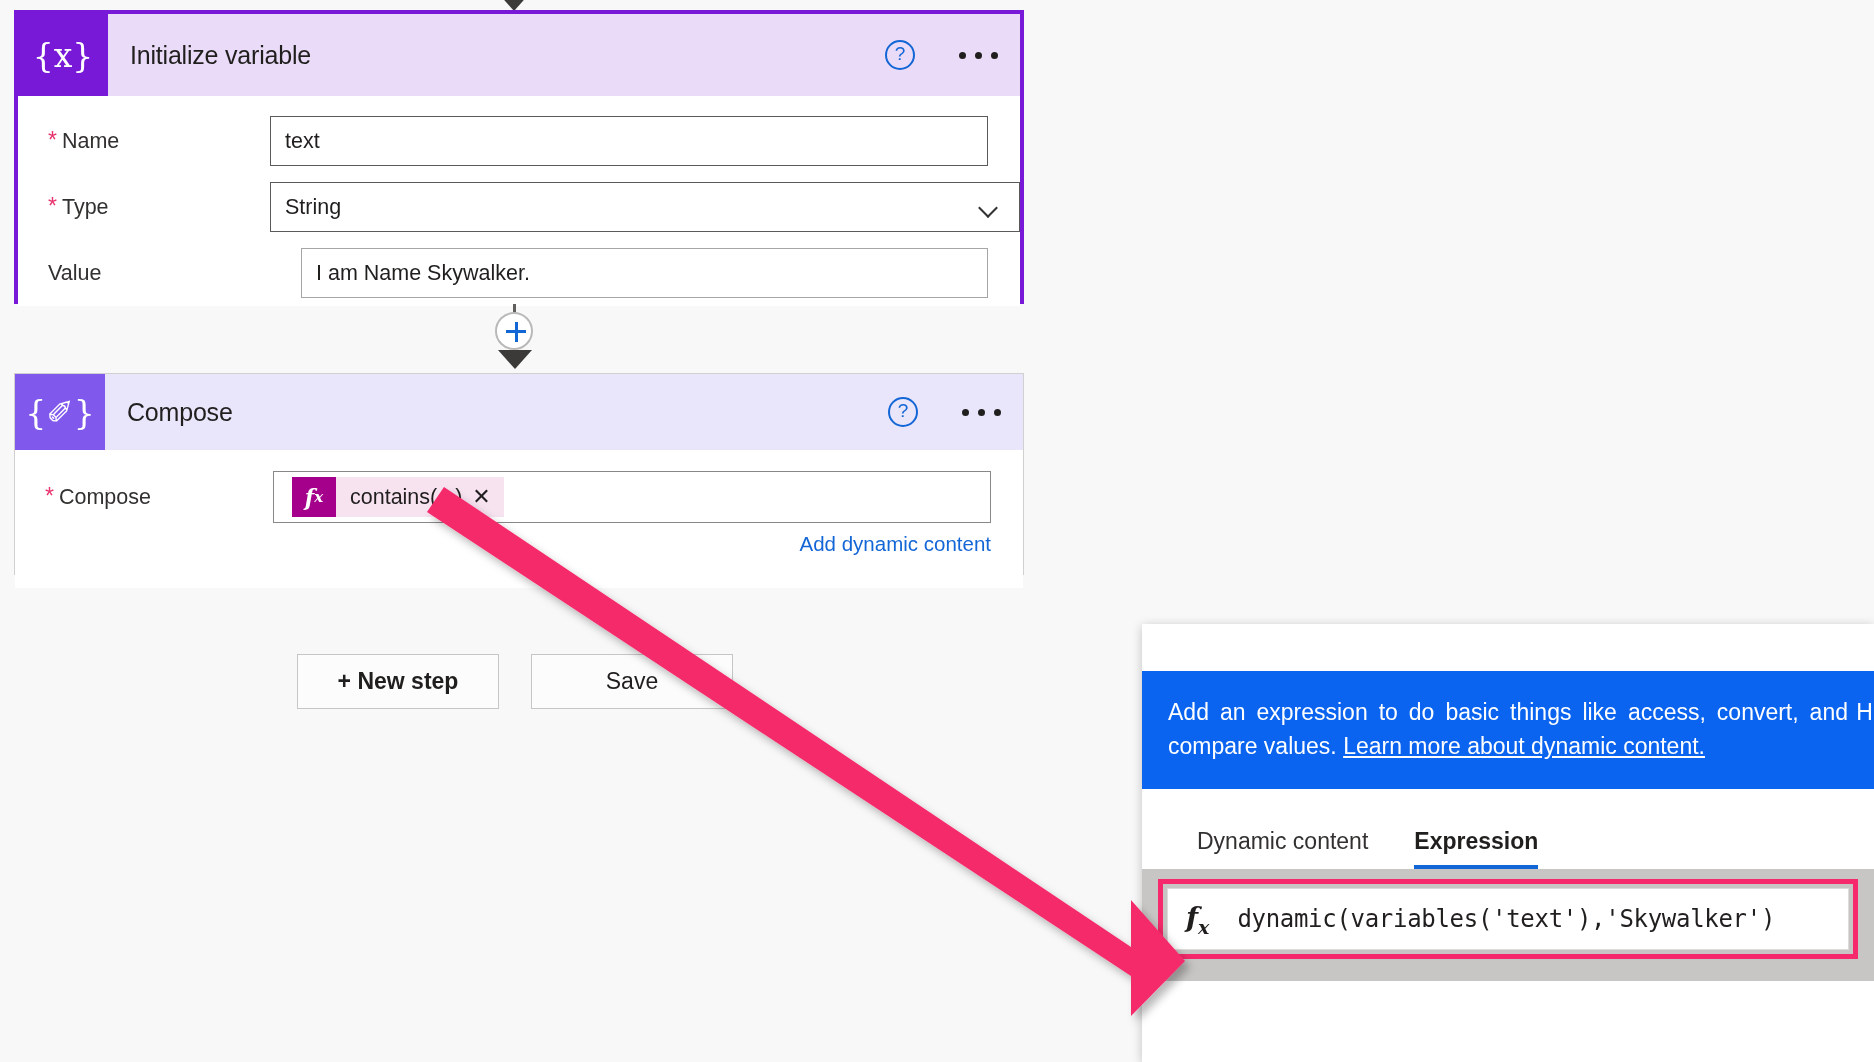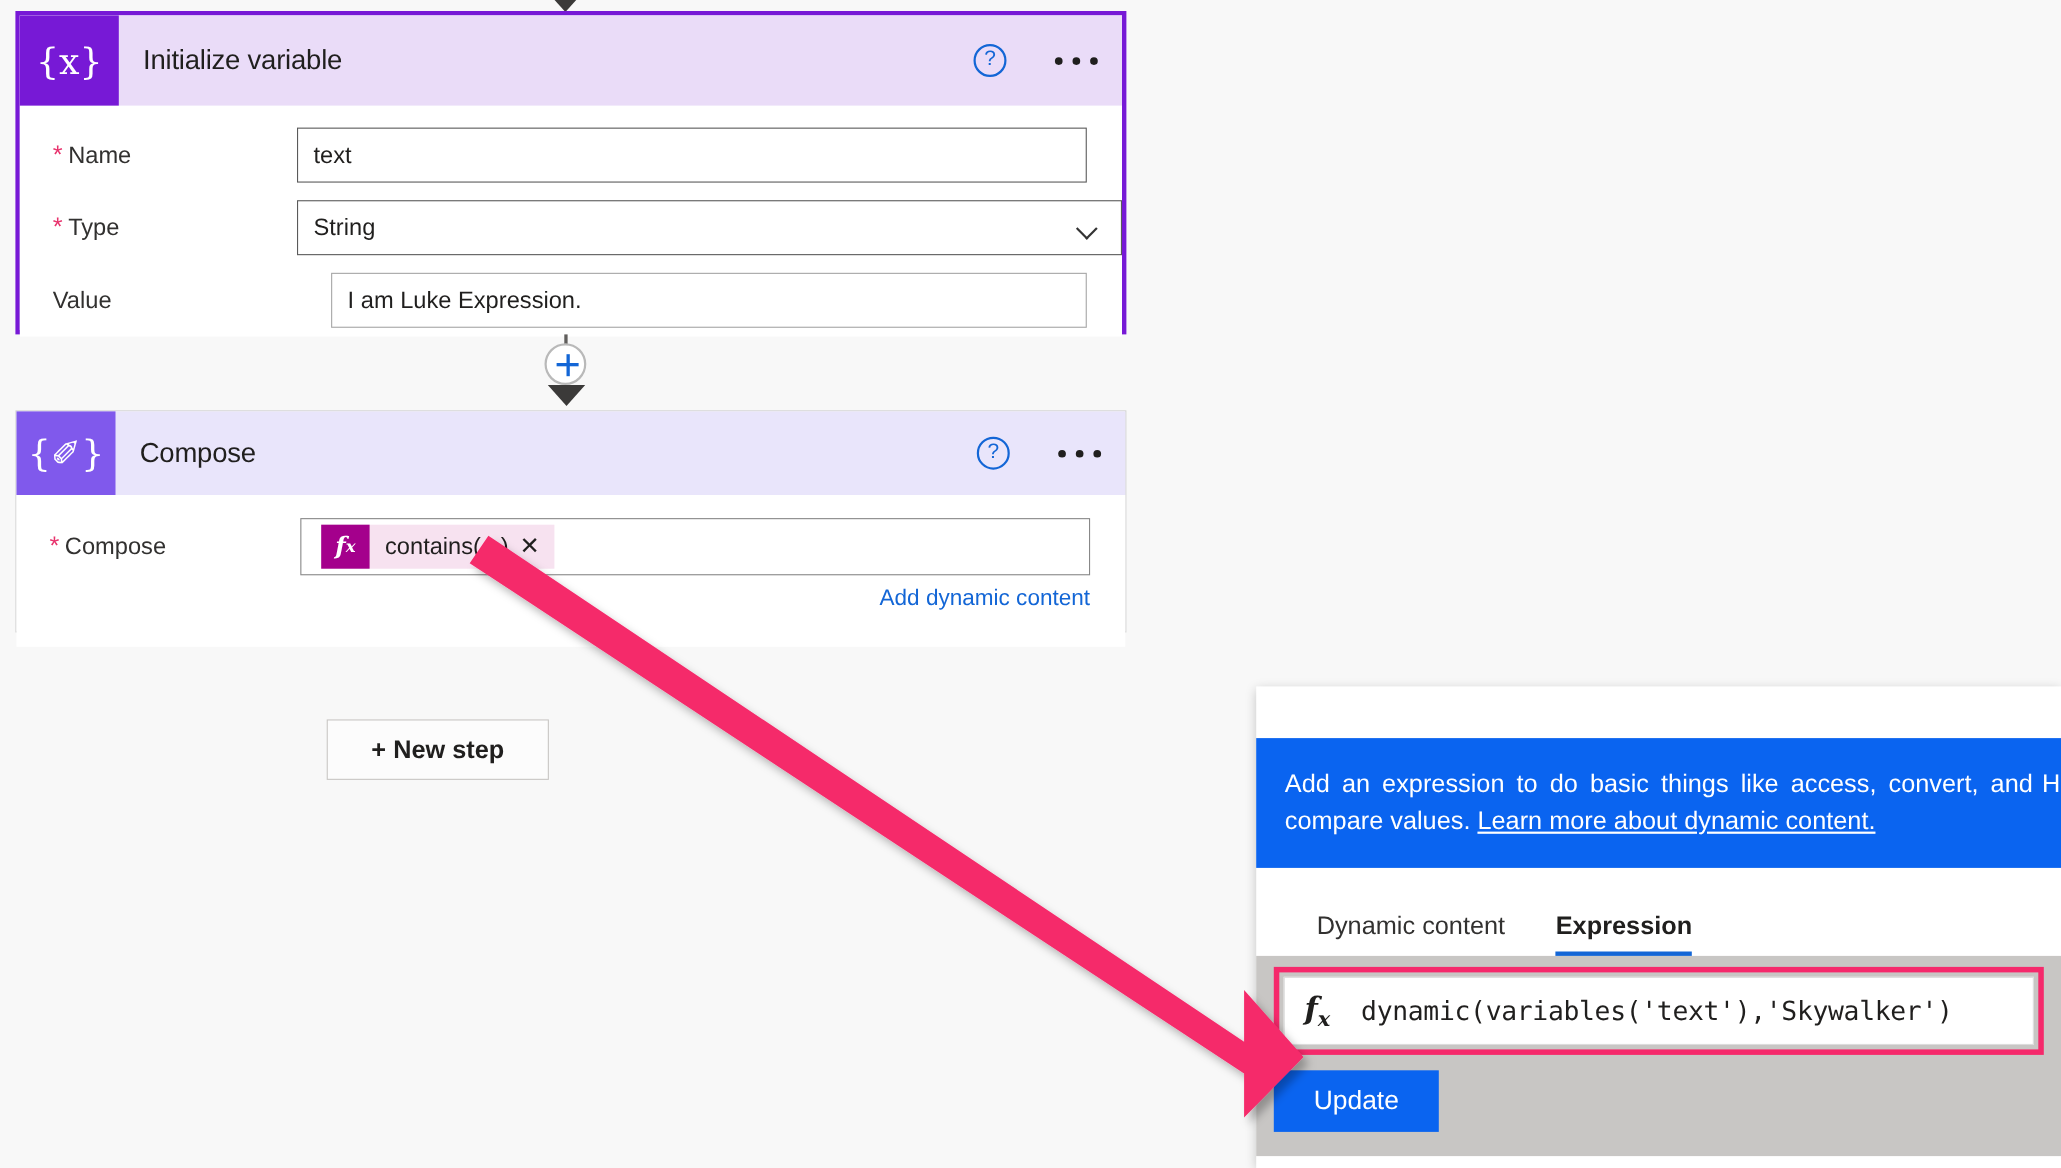--- a/index.html
+++ b/index.html
@@ -406,21 +406,21 @@
           </div>
         </div>
       </div>
 
       <div class="field-row" style="height:66px;gap:31px;">
         <div class="field-label">
           <span>Value</span>
         </div>
         <div class="field-ctl" style="padding-right:32px;">
           <div class="txtbox" style="height:50px;">
-            <span>I am Luke Expression.</span>
+            <span>I am Name Skywalker.</span>
           </div>
         </div>
       </div>
 
     </div>
   </div>
 
   <div class="conn-line" style="left:513px; top:304px; height:12px;"></div>
   <div class="plus-circle" style="left:495px; top:312px;"></div>
   <div class="conn-line" style="left:513px; top:350px; height:16px;"></div>
@@ -455,38 +455,38 @@
               <span class="token-x">✕</span>
             </span>
           </div>
         </div>
       </div>
       <div class="dyn-link" style="right:32px; top:82px;">Add dynamic content</div>
     </div>
   </div>
 
   <div class="flatbtn" style="left:297px; top:654px; width:202px; height:55px;font-weight:bold;">+ New step</div>
+  <div class="flatbtn" style="left:531px; top:654px; width:202px; height:55px;">Save</div>
 
   <div id="flyout" style="left:1142px; top:624px; width:732px; height:438px;">
     <div class="fly-banner">
       <span>Add an expression to do basic things like access, convert, and compare values. </span><a href="#">Learn more about dynamic content.</a>
       <span class="fly-hide">Hi</span>
     </div>
     <div class="fly-tabs">
       <div class="fly-tab">Dynamic content</div>
       <div class="fly-tab active">Expression</div>
     </div>
     <div class="fly-expr-area">
       <div class="expr-outline">
         <div class="expr-input">
           <span class="expr-fx">f<sub>x</sub></span>
           <span class="expr-text">dynamic(variables('text'),'Skywalker')</span>
         </div>
       </div>
-      <button class="update-btn">Update</button>
     </div>
   </div>
 
   <svg id="annot-arrow" viewBox="0 0 1874 1062" xmlns="http://www.w3.org/2000/svg">
     <defs>
       <filter id="ashadow" x="-20%" y="-20%" width="150%" height="150%">
         <feDropShadow dx="5" dy="6" stdDeviation="4" flood-color="#000000" flood-opacity="0.28"></feDropShadow>
       </filter>
     </defs>
     <g filter="url(#ashadow)">

